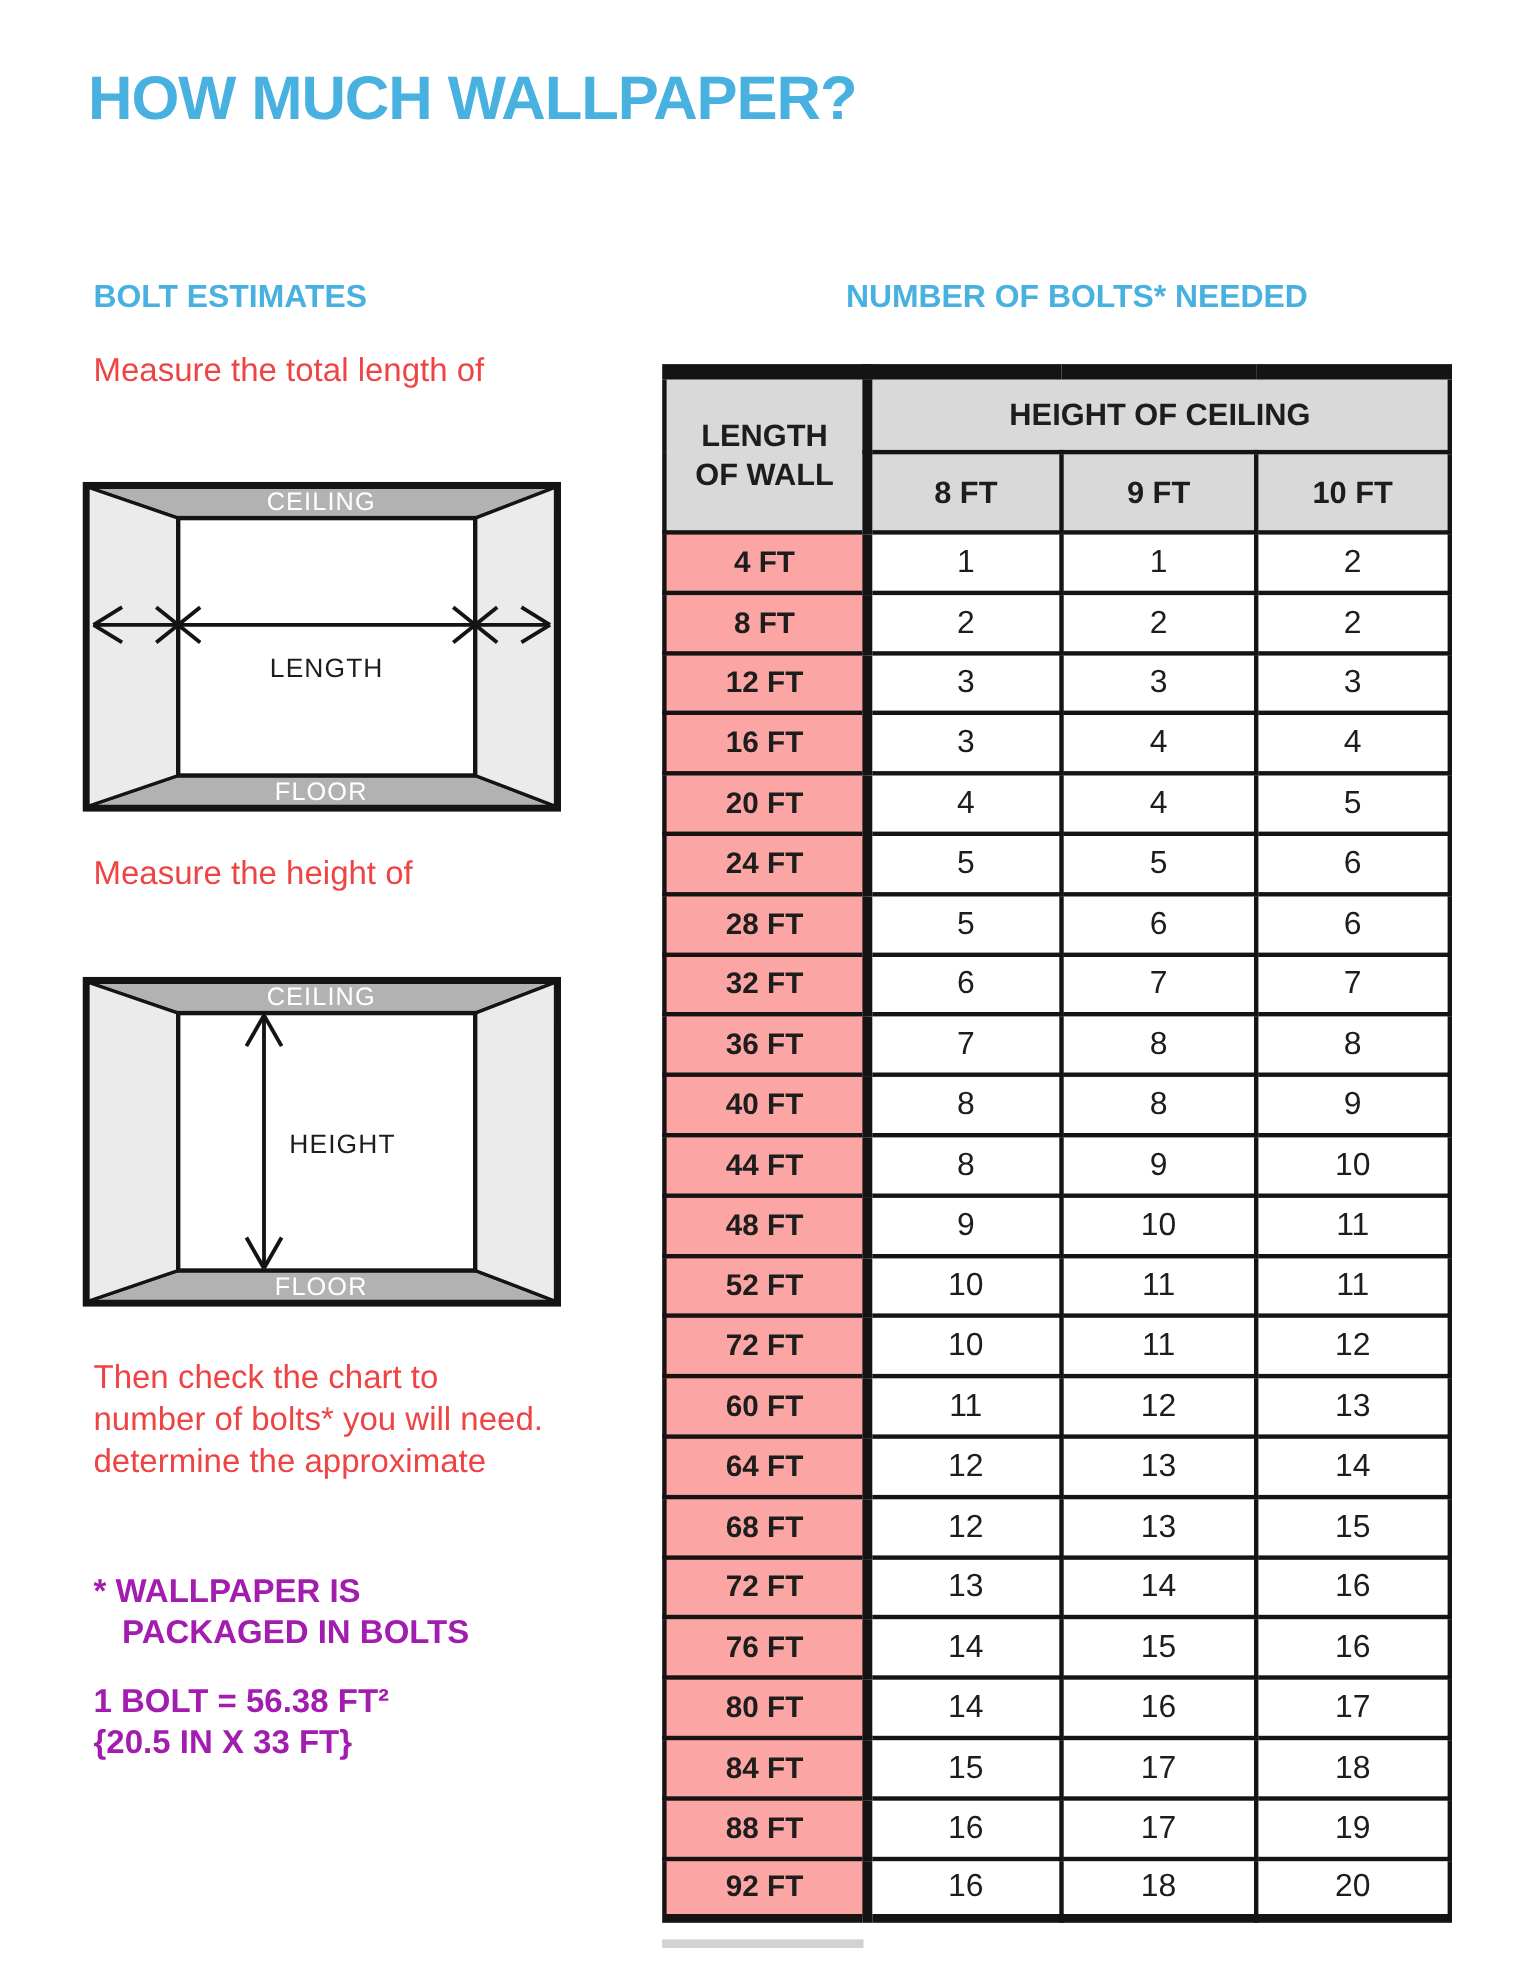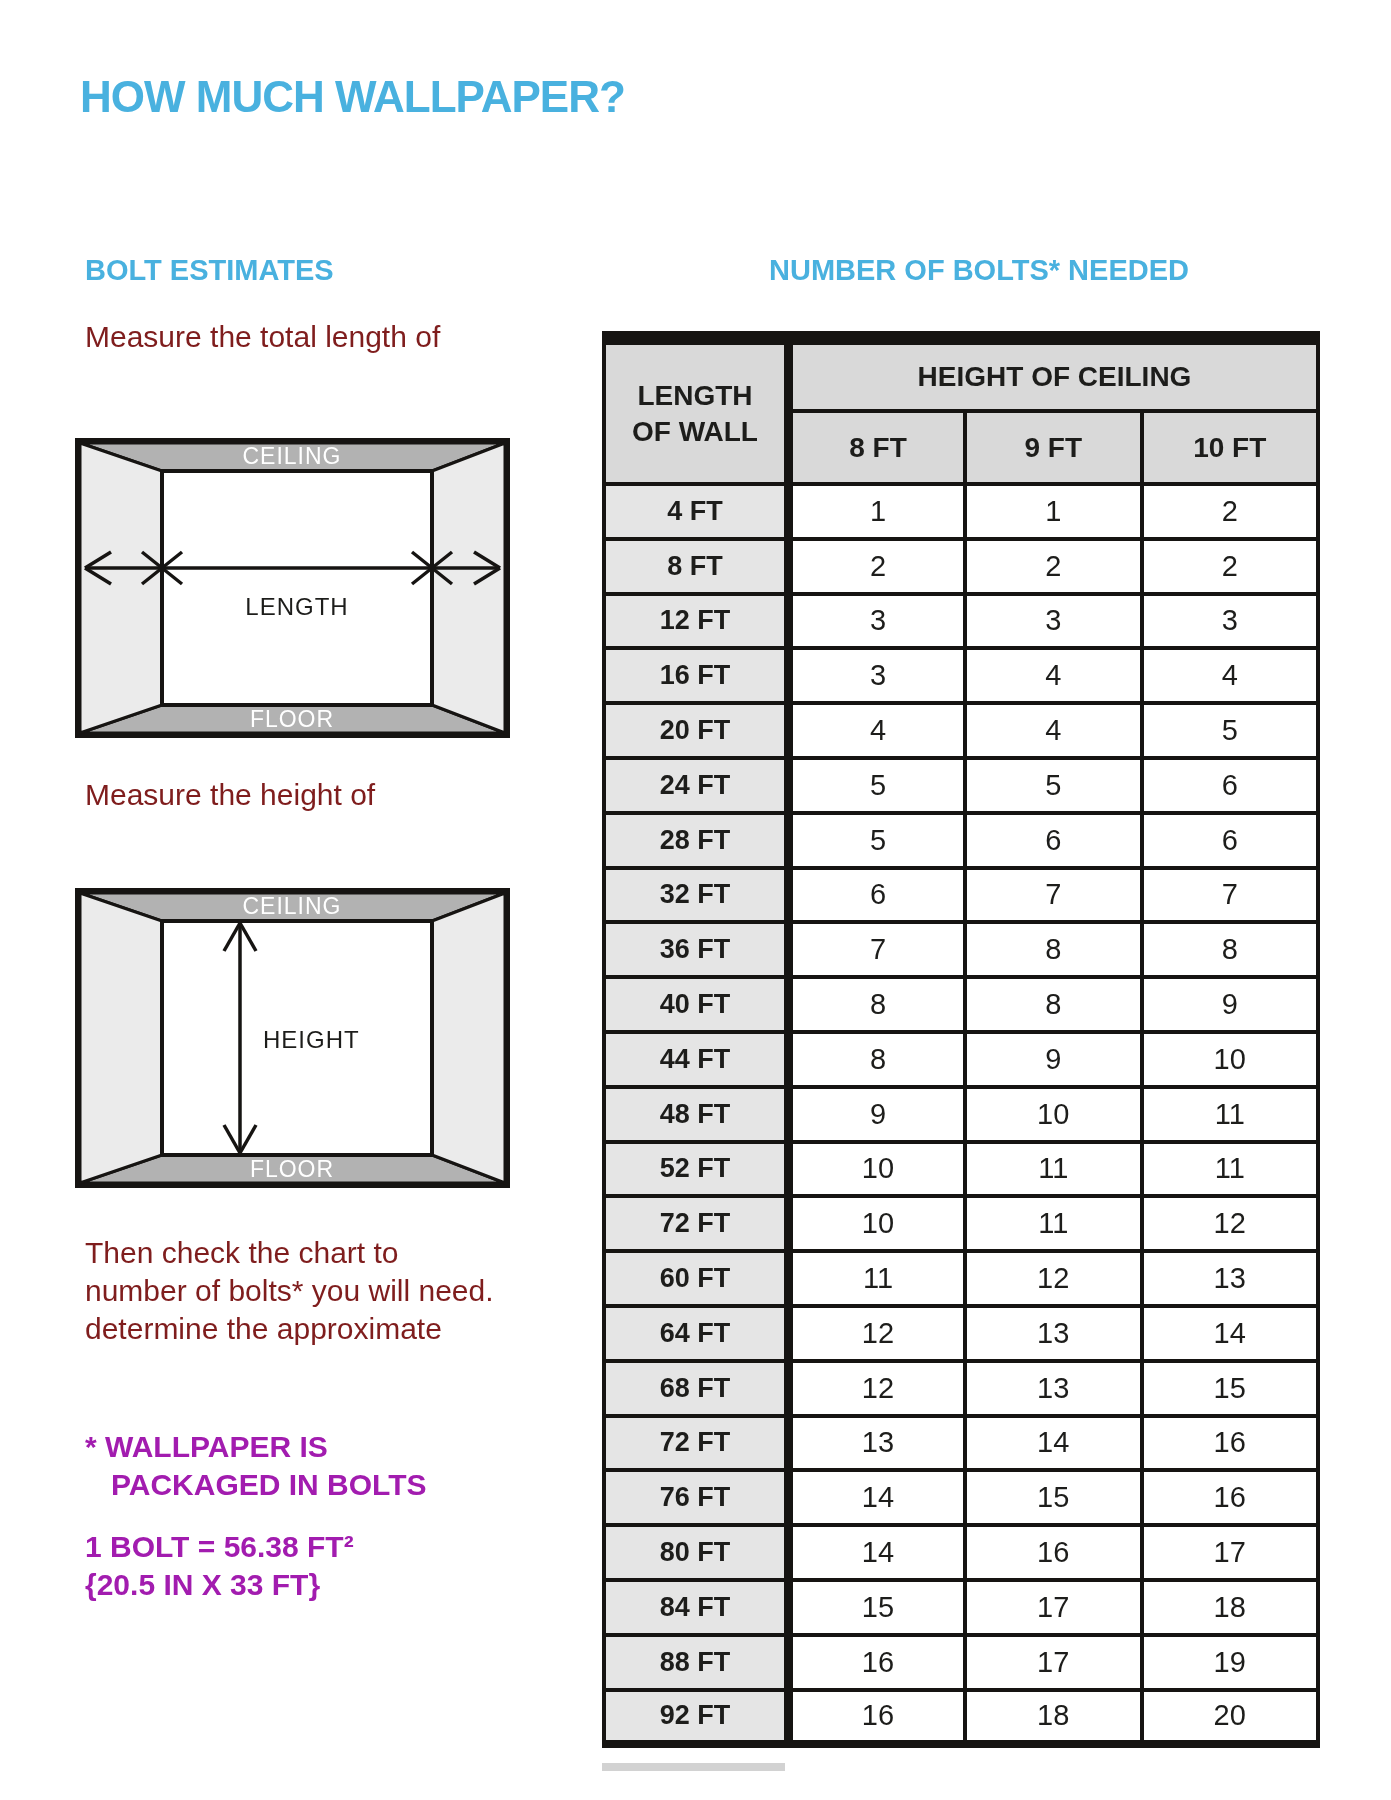--- a/index.html
+++ b/index.html
@@ -2,46 +2,46 @@
 <html><head>
 <meta charset="utf-8">
 <style>
   html,body{margin:0;padding:0;background:#ffffff;}
   .page{
     position:relative;width:1391px;height:1800px;background:#ffffff;
     font-family:"Liberation Sans","DejaVu Sans",sans-serif;color:#1d1d1b;overflow:hidden;
   }
   .abs{position:absolute;}
   .page-title{
-    left:80px;top:56px;font-size:44px;font-weight:bold;letter-spacing:-1px;color:#49b1df;margin-top:16px;
+    left:80px;top:56px;font-size:56px;font-weight:bold;letter-spacing:-1px;color:#49b1df;
   }
   .section-heading{
     font-size:29px;font-weight:bold;color:#49b1df;letter-spacing:0px;
   }
   .body-text{
-    font-size:30px;line-height:38px;color:#7f1d1d;
+    font-size:30px;line-height:38px;color:#ef4444;
   }
   .footnote{
     font-size:30px;line-height:38px;font-weight:bold;color:#a21caf;
   }
   .footnote .indent{padding-left:26px;}
   
   .table-wrap{left:602px;top:331px;width:718px;}
   table.bolts{
     border-collapse:collapse;table-layout:fixed;width:718px;
     border-top:14px solid #161412;border-bottom:8px solid #161412;
     border-left:3px solid #161412;border-right:3px solid #161412;
   }
   table.bolts th,table.bolts td{
     border:4px solid #161412;text-align:center;vertical-align:middle;padding:0;
   }
   table.bolts thead th{background:#d9d9d9;font-weight:bold;font-size:28px;}
   th.rowgroup{width:178px;border-right:9px solid #161412 !important;line-height:36px;}
   tbody th{
-    background:#e5e5e5;font-weight:bold;font-size:27px;
+    background:#fca5a5;font-weight:bold;font-size:27px;
     border-right:9px solid #161412 !important;width:178px;
   }
   tbody td{background:#ffffff;font-weight:normal;font-size:29px;width:180px;}
   tbody tr{height:54.8px;}
   thead tr{height:73px;}
   .table-shadow{left:602px;top:1763px;width:183px;height:8px;background:#d2d2d2;}
   
   .diagram{width:435px;height:300px;}
 </style>
 </head>

